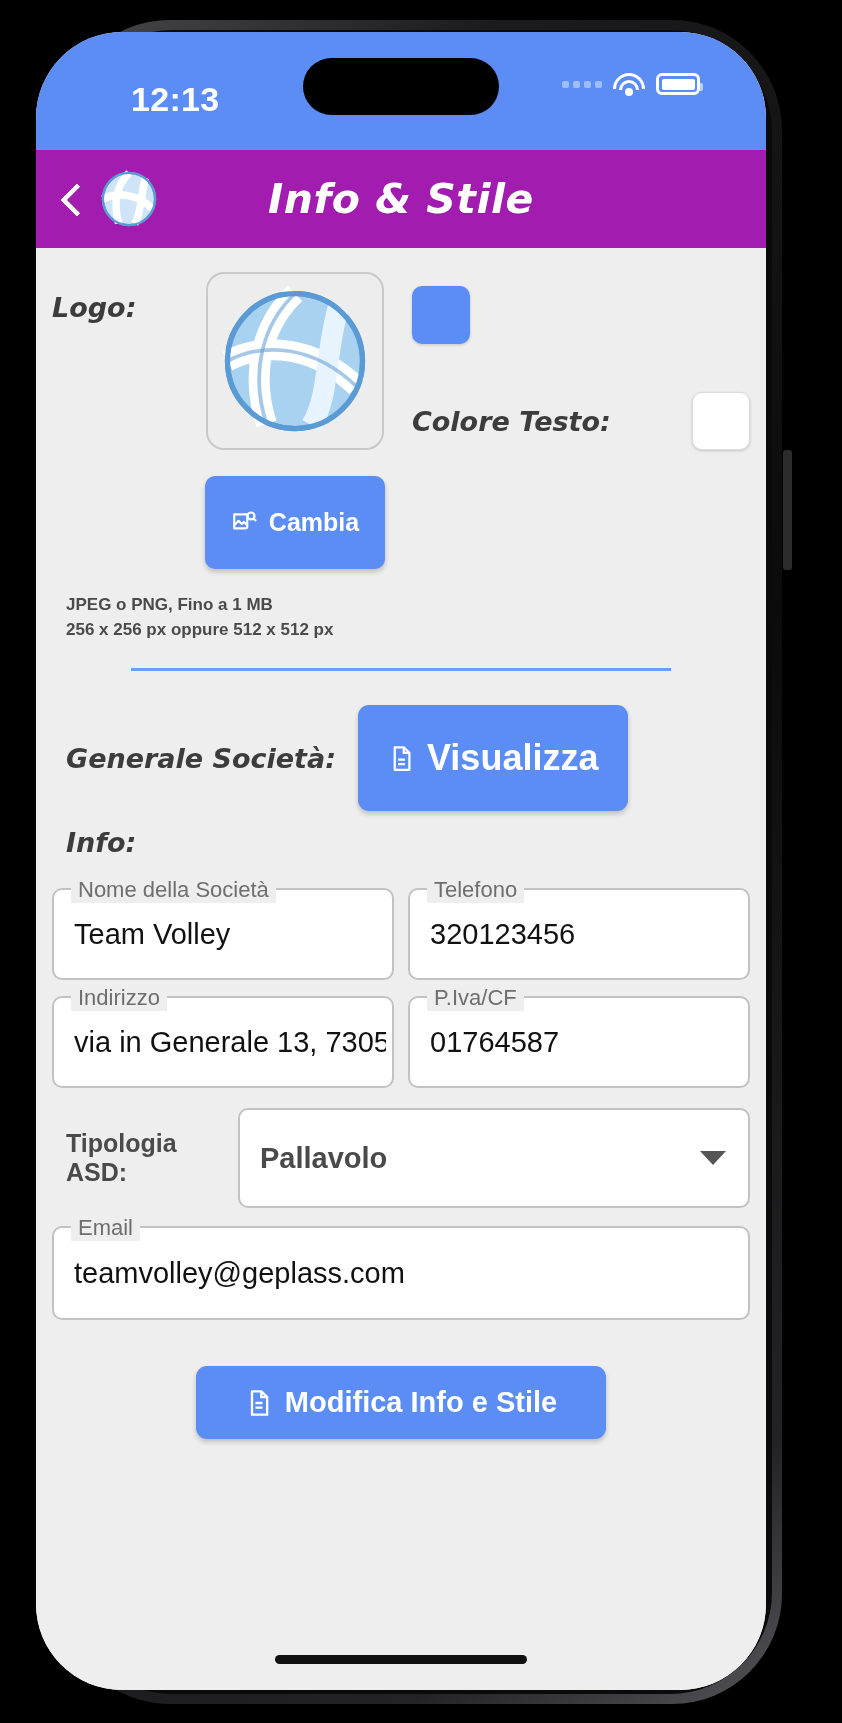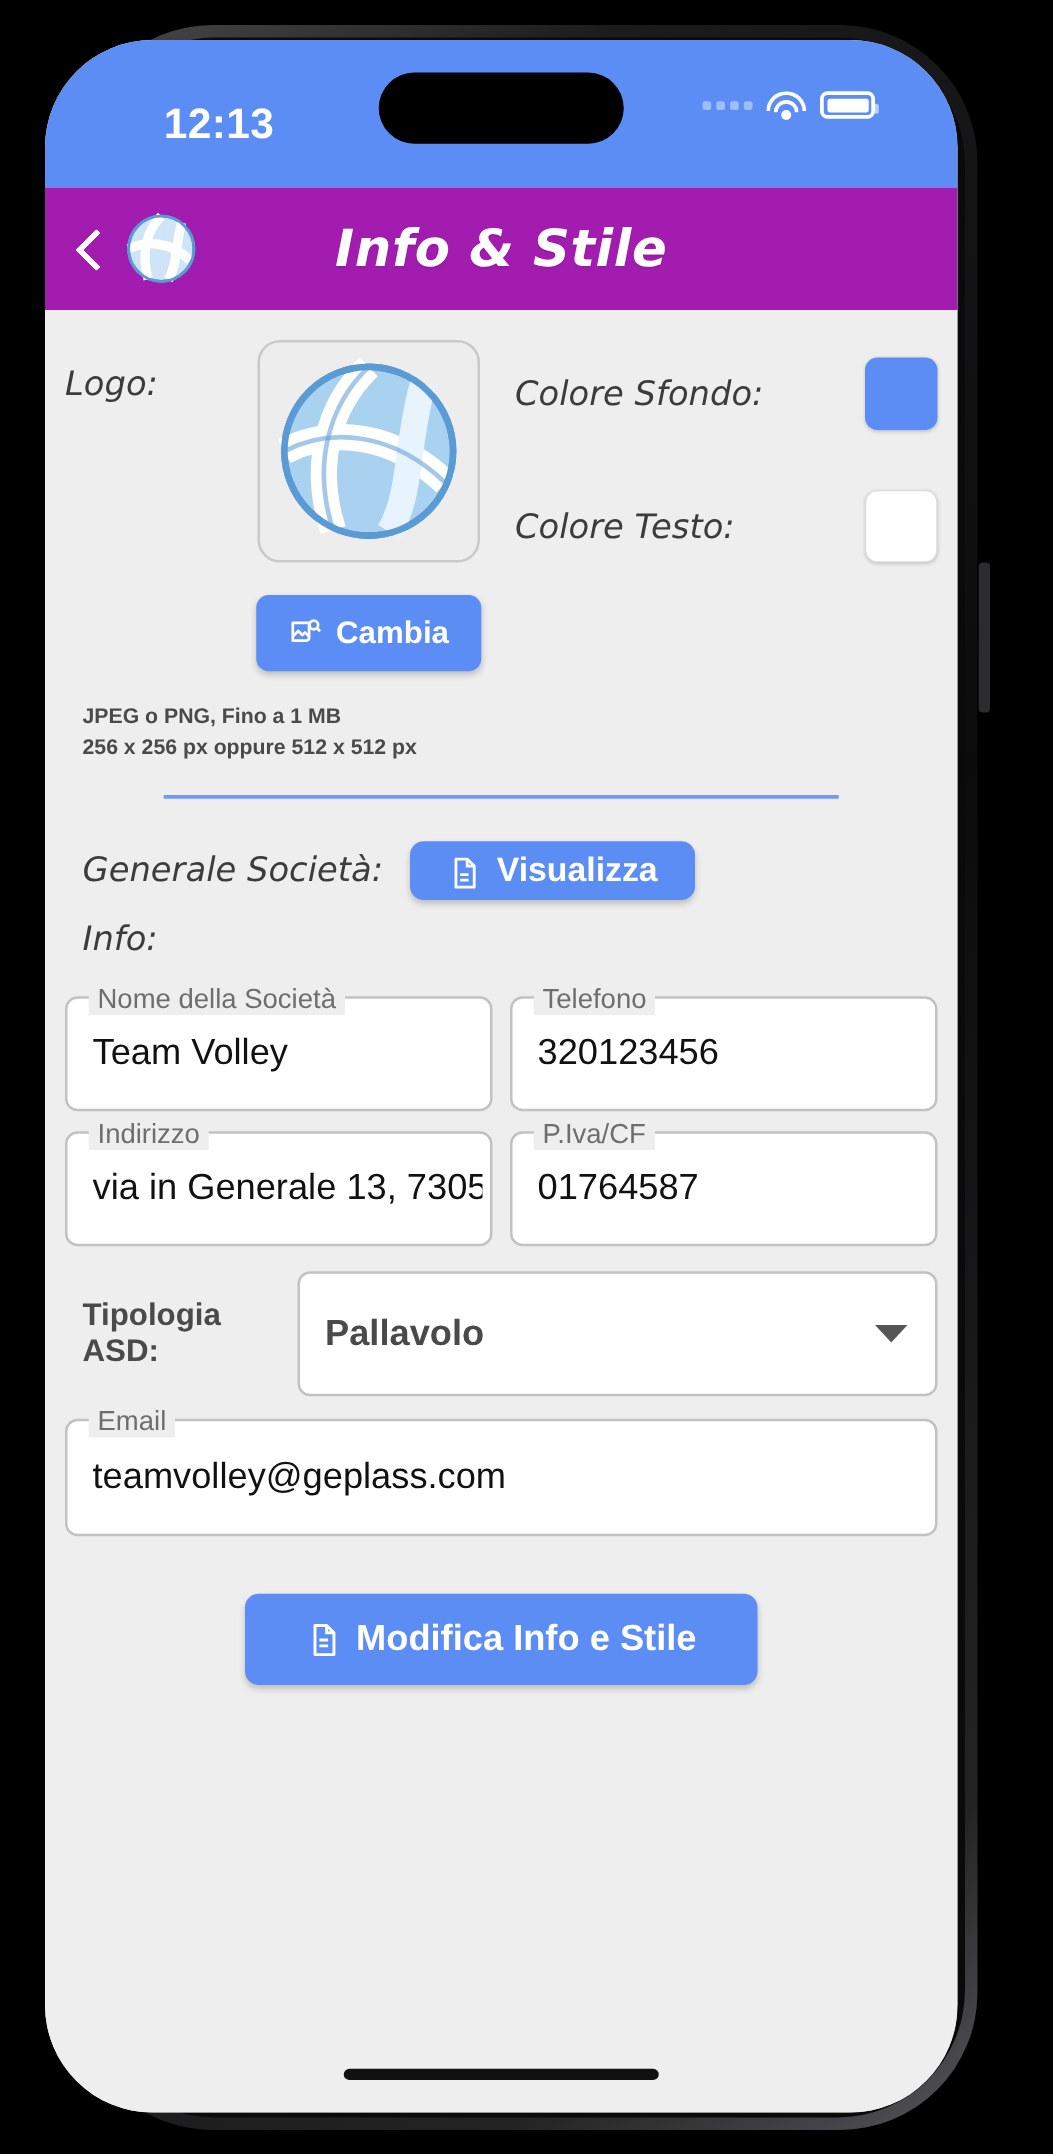--- a/index.html
+++ b/index.html
@@ -99,41 +99,41 @@
   
   .content{
     position:relative; background:#eeeeee;
     height:calc(1658px - 118px - 98px);
     padding:0 16px;
     overflow:hidden;
   }
 
   .section-label{
     font-family:"DejaVu Sans", sans-serif;
-    font-weight:400; font-style:italic;
+    font-weight:700; font-style:italic;
     color:#3c3c3c; font-size:27px;
   }
 
   
   .logo-row{ display:flex; align-items:flex-start; padding-top:24px; }
   .logo-label{ width:150px; padding-top:20px; }
   .logo-col{ width:186px; display:flex; flex-direction:column; align-items:center; }
   .logo-box{
     width:178px; height:178px; background:#ededed;
     border:2px solid #c9c9c9; border-radius:18px;
     display:flex; align-items:center; justify-content:center;
   }
   .btn-blue{
     background:#5b8df5; color:#fff; border:none; border-radius:10px;
     font-size:25px; font-weight:700; cursor:pointer;
     display:inline-flex; align-items:center; gap:12px;
     box-shadow:0 3px 5px rgba(0,0,0,.20);
     font-family:"Liberation Sans", sans-serif;
   }
-  .btn-cambia{ margin-top:26px; padding:16px 26px; }
+  .btn-cambia{ margin-top:26px; padding:32px 26px; }
 
   .color-col{ flex:1; padding-left:24px; }
   .color-row{ display:flex; align-items:center; justify-content:space-between; }
   .color-row.first{ padding-top:14px; }
   .color-row.second{ padding-top:48px; }
   .swatch{
     width:58px; height:58px; border-radius:10px;
     box-shadow:0 1px 3px rgba(0,0,0,.18);
     cursor:pointer;
   }
@@ -143,21 +143,21 @@
     margin-top:24px; margin-left:14px;
     color:#4a4a4a; font-size:17px; font-weight:700; line-height:1.45;
   }
 
   .divider{
     margin:26px auto 0 auto; width:540px; height:3px; background:#6f9bf7;
   }
 
   
   .doc-row{ display:flex; align-items:center; gap:22px; margin-top:34px; padding-left:14px; }
-  .btn-visualizza{ padding:8px 30px; font-size:27px; border-radius:11px;align-items:flex-end; }
+  .btn-visualizza{ padding:32px 30px; font-size:36px; border-radius:11px; }
 
   .info-label{ margin-top:16px; padding-left:14px; }
 
   
   .form-grid{ display:flex; gap:14px; margin-top:14px; }
   .col-left{ flex:1; }
   .col-right{ flex:1; }
 
   .field{
     position:relative; margin-top:16px;
@@ -275,21 +275,20 @@
               <path d="M3 14l4-4 3 3 2-2 3 3" stroke-linejoin="round"></path>
               <circle cx="18.5" cy="5.5" r="3.2"></circle>
               <path d="M21 8l2.2 2.2"></path>
             </svg>
             <span>Cambia</span>
           </button>
         </div>
 
         <div class="color-col">
           <div class="color-row first">
-            <div class="section-label">Colore Sfondo:</div>
             <div class="swatch" style="background:#5b8df5"></div>
           </div>
           <div class="color-row second">
             <div class="section-label">Colore Testo:</div>
             <div class="swatch white" style="background:#ffffff"></div>
           </div>
         </div>
       </div>
 
       <div class="hint">

